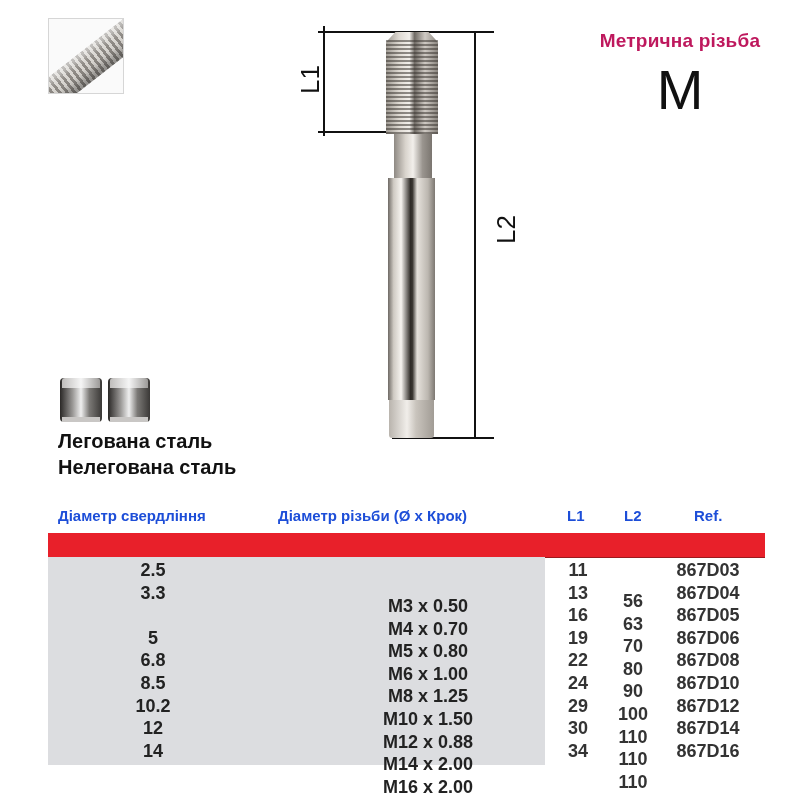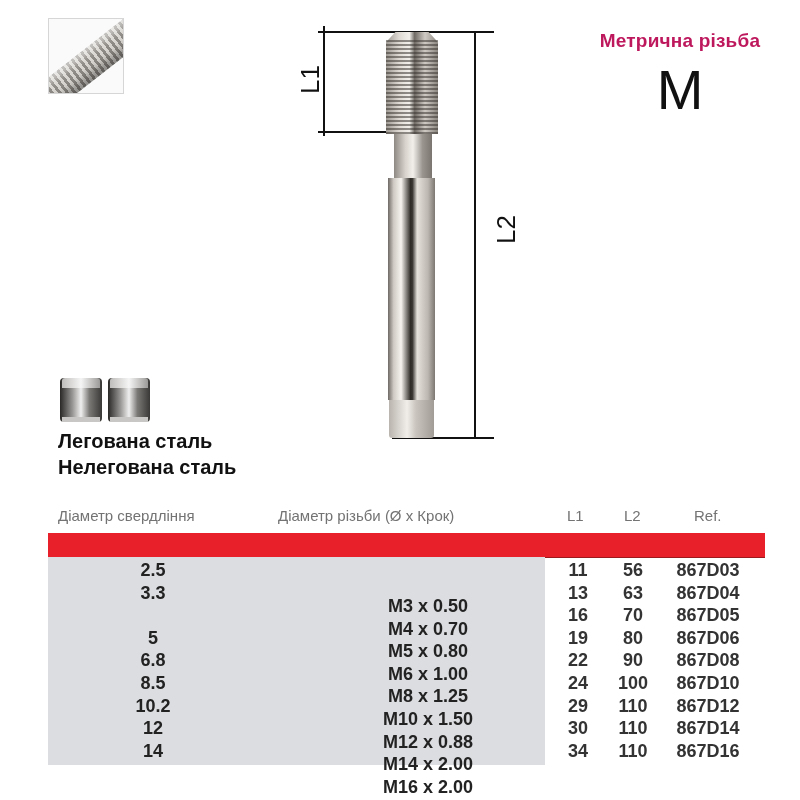--- a/index.html
+++ b/index.html
@@ -35,30 +35,30 @@
 
   
   .mat-icon { top:378px; width:42px; height:44px; border-radius:4px;
     background:linear-gradient(90deg,#2a2826 0%,#9a9896 30%,#efefef 50%,#7b7976 70%,#3a3836 100%); }
   .mat-icon::before { content:""; position:absolute; left:2px; right:2px; top:0; height:10px;
     background:linear-gradient(90deg,#bfbdbb,#f5f5f5,#9c9a98); border-radius:3px 3px 0 0; }
   .mat-icon::after { content:""; position:absolute; left:2px; right:2px; bottom:0; height:5px; background:#c9c7c5; }
   .mat-label { left:58px; font-size:20px; font-weight:600; color:#111; }
 
   
-  .th { top:507px; font-size:15px; font-weight:400; color:#737373; }
+  .th { top:507px; font-size:15px; font-weight:700; color:#1d4ed8; }
   .redbar { left:48px; top:533px; width:717px; height:24px; background:#e8202a; box-shadow:0 1px 0 #9b1a1e; }
   .graybox { left:48px; top:557px; width:497px; height:208px; background:#dcdde0; }
   .tbody { left:48px; top:559px; width:717px; }
   .row { position:relative; height:22.6px; }
   .cell { position:absolute; top:0; font-size:18px; line-height:22px; text-align:center;font-weight:bold; }
   .c-drill { left:40px; width:130px; font-weight:700; color:#222; }
   .c-thread { left:280px; width:200px; font-weight:700; color:#222;margin-top:36px; }
   .c-l1 { left:510px; width:40px; color:#333; }
-  .c-l2 { left:560px; width:50px; color:#333; }
+  .c-l2 { left:560px; width:50px; color:#333;margin-top:31px; }
   .c-ref { left:610px; width:100px; color:#333; }
 </style>
 </head>
 <body>
 
 <div class="abs thumb">
   <div class="tap"></div>
 </div>
 
 <div class="abs title">Метрична різьба</div>

